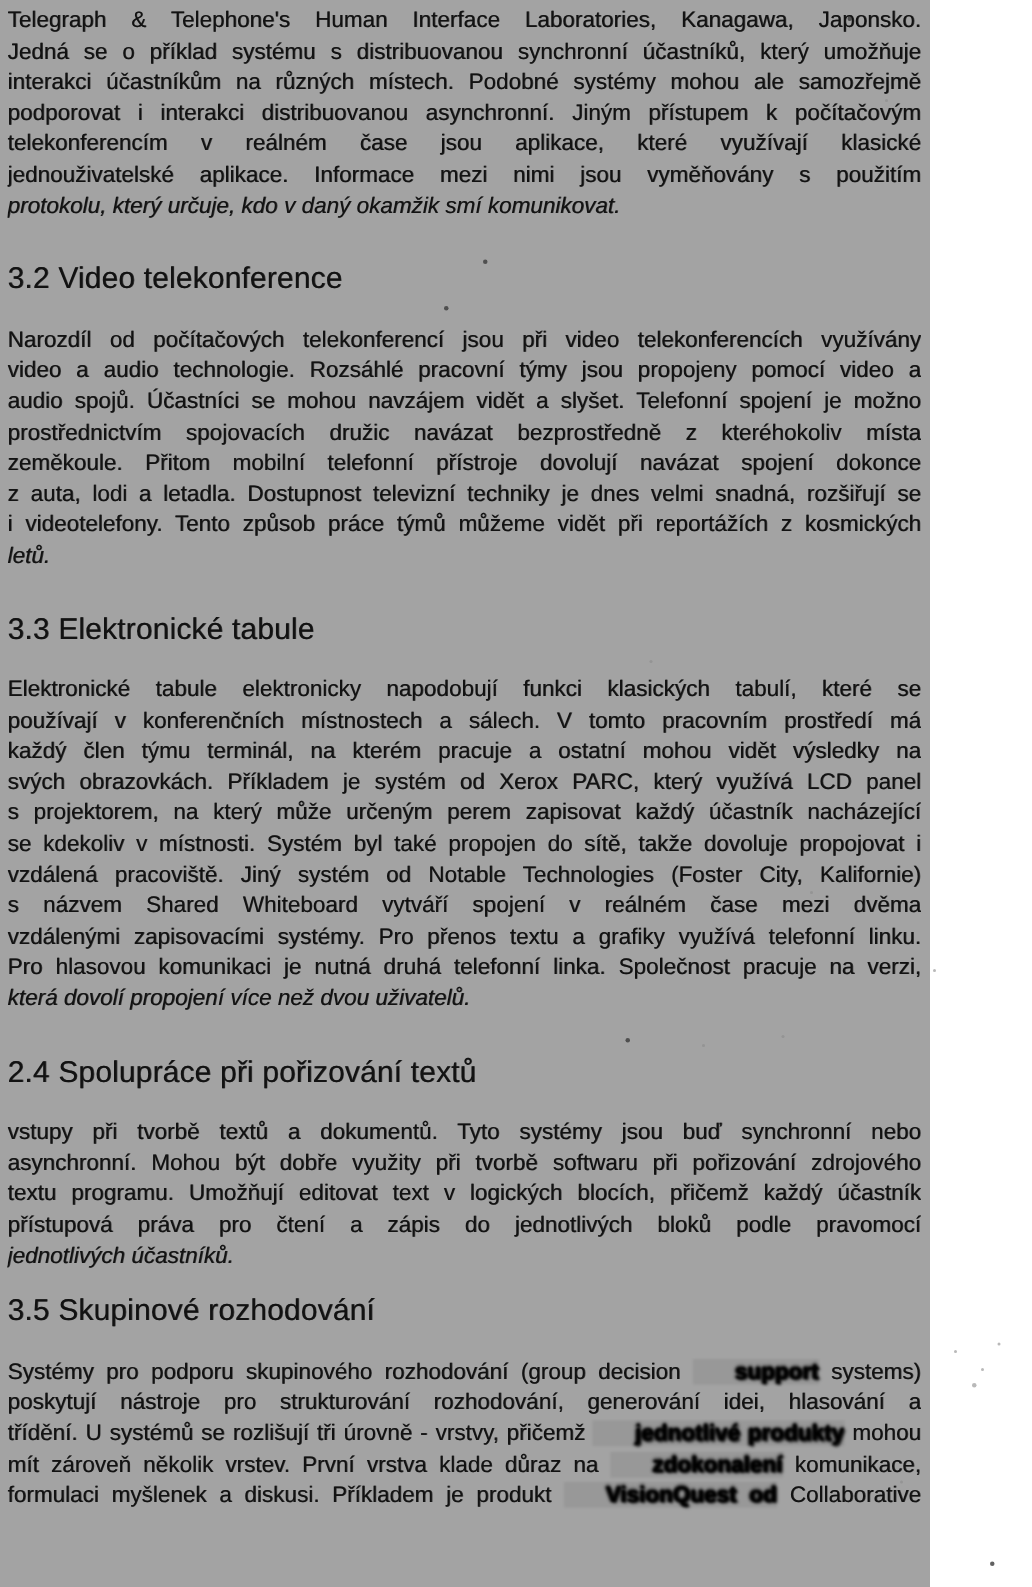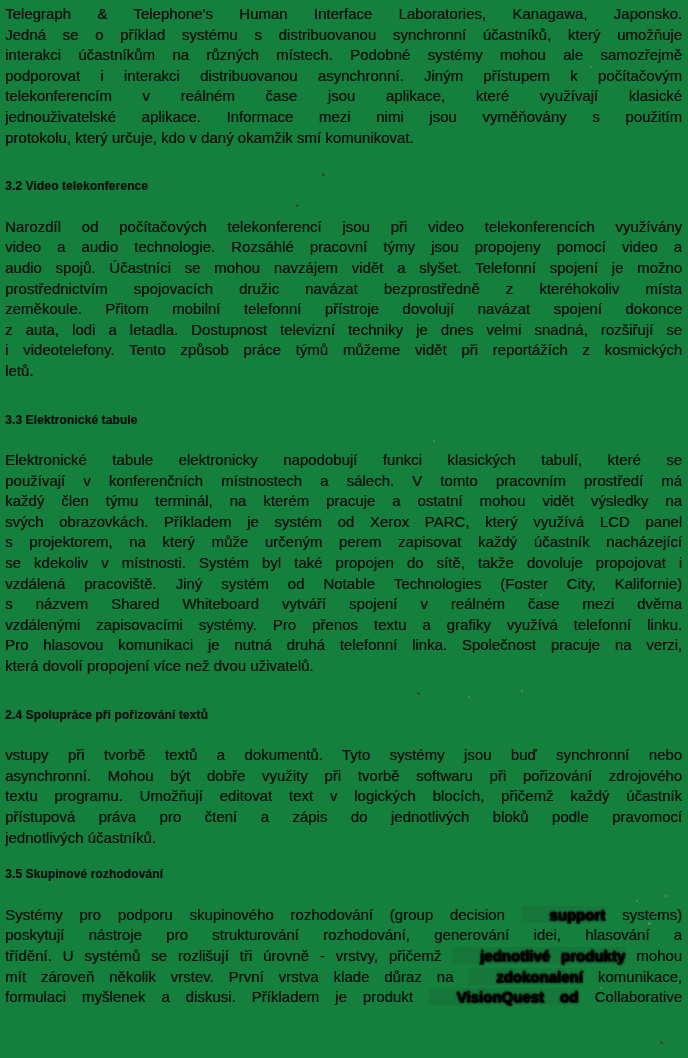--- a/index.html
+++ b/index.html
@@ -9,46 +9,47 @@
     background: #ffffff;
   }
   body {
     width: 688px;
     height: 1058px;
     overflow: hidden;
   }
   .page {
     position: relative;
     box-sizing: border-box;
-    width: 688px;
+    width: 620px;
     height: 1058px;
     padding: 4px 6px 0 5px;
     font-family: "Liberation Sans", sans-serif;
     font-size: 15px;
     line-height: 20.6px;
     color: #121212;
     text-shadow: 0.45px 0 0 rgba(0,0,0,0.6);
-    background: #15803d;
+    background: #a3a3a3;
   }
   .para { margin: 0; }
   .line {
     height: 20.6px;
     overflow: hidden;
     text-align: justify;
     text-align-last: justify;
     white-space: normal;
   }
   .line.last {
     text-align-last: left;
+    font-style: italic;
   }
   h2.heading {
     margin: 28px 0 20px 0;
     height: 20.6px;
-    font-size: 12px;
-    font-weight: bold;
+    font-size: 20px;
+    font-weight: normal;
     letter-spacing: 0.1px;
   }
   h2.heading.tight { margin-top: 16px; }
   .smudge {
     font-weight: bold;
     color: #000;
     filter: blur(0.55px);
     text-shadow:
       0 0 1.5px #000,
       1px 1px 1.5px rgba(0,0,0,0.85),

